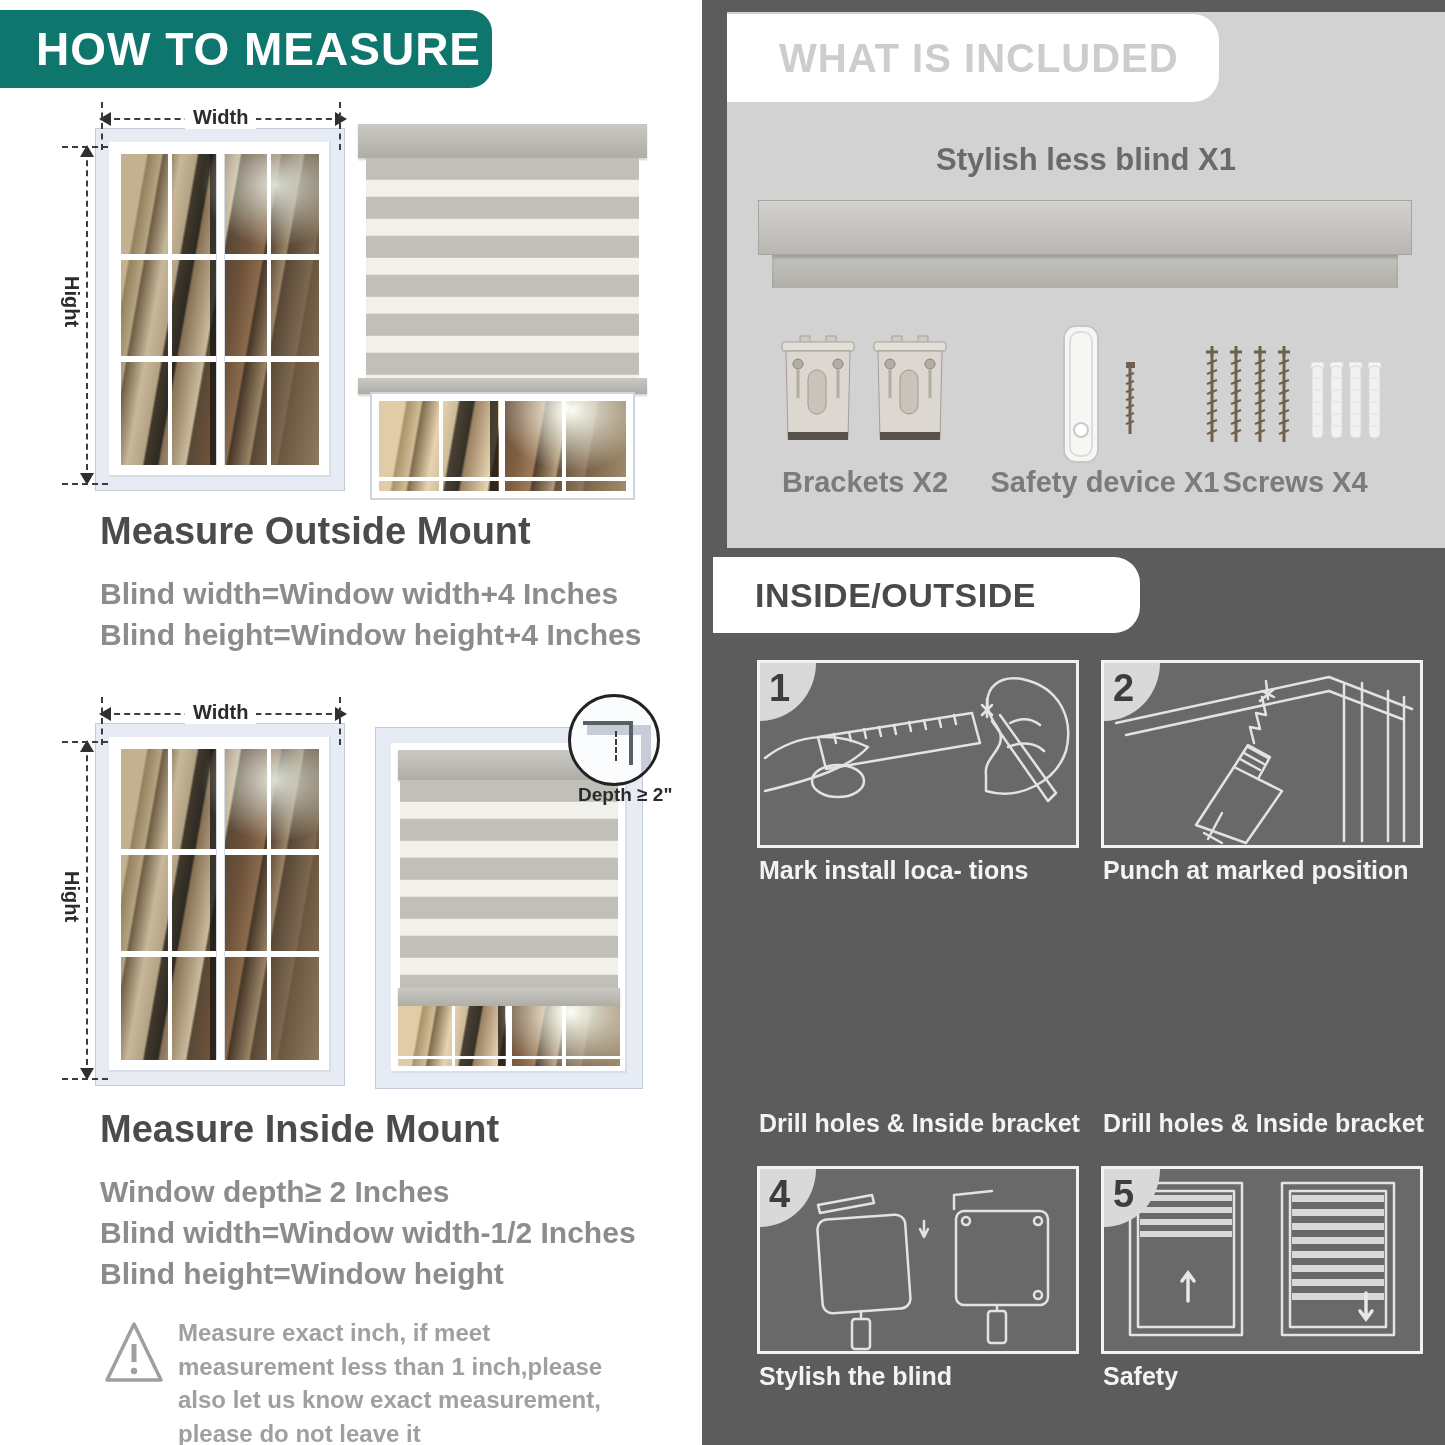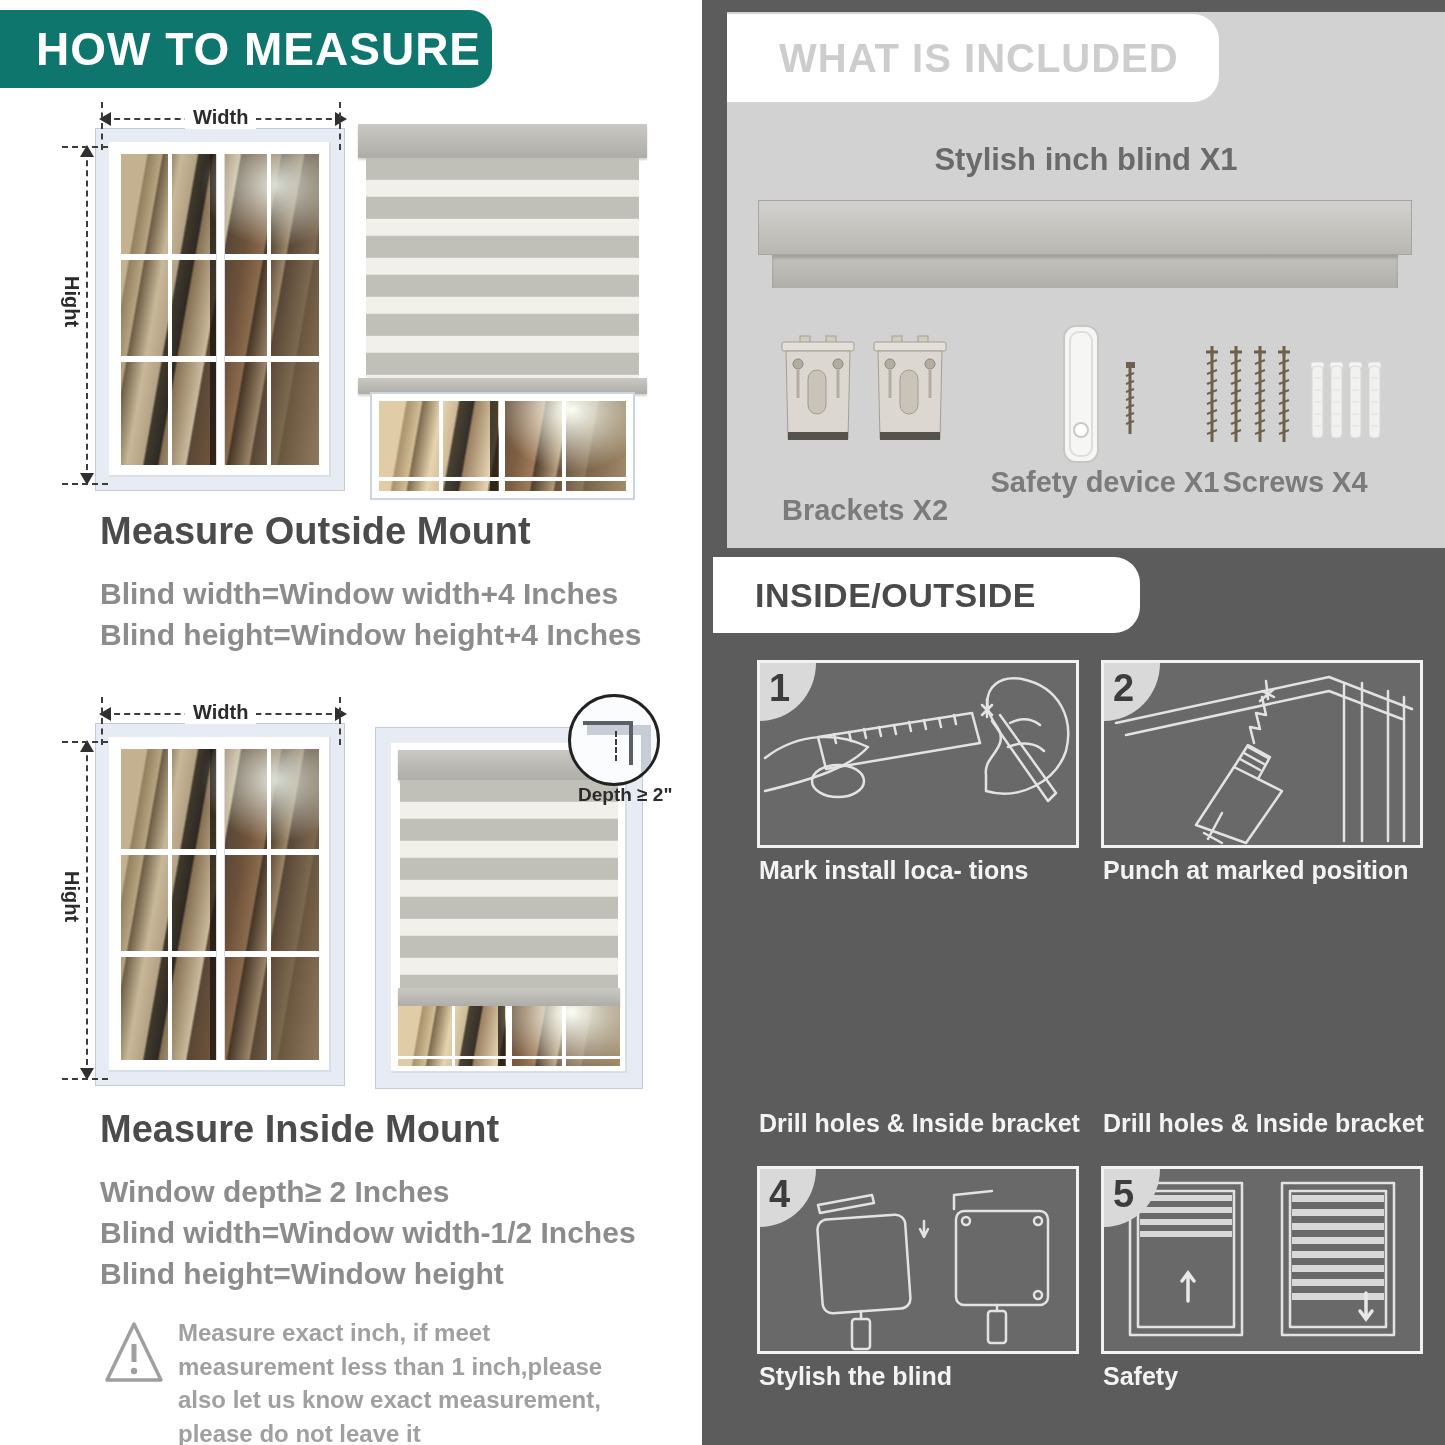--- a/index.html
+++ b/index.html
@@ -176,21 +176,21 @@
   <svg class="abs" style="left:103px;top:1318px;" width="62" height="70" viewBox="0 0 62 70">
     <path d="M31,6 L58,62 L4,62 Z" fill="none" stroke="#9f9f9f" stroke-width="3.5" stroke-linejoin="round"></path>
     <line x1="31" y1="26" x2="31" y2="44" stroke="#9f9f9f" stroke-width="5"></line>
     <circle cx="31" cy="53" r="3.2" fill="#9f9f9f"></circle>
   </svg>
   <div class="abs warn-text" style="left:178px;top:1316px;width:470px;">Measure exact inch, if meet measurement less than 1 inch,please also let us know exact measurement, please do not leave it</div>
 
   <div class="abs dark-wrap"></div>
   <div class="abs light-panel"></div>
   <div class="abs banner-included">WHAT IS INCLUDED</div>
-  <div class="abs product-title">Stylish inch blind X1</div>
+  <div class="abs product-title">Stylish less blind X1</div>
 
   <div class="abs headrail-main"></div>
   <div class="abs headrail-lip"></div>
 
   <svg class="abs" style="left:780px;top:332px;" width="170" height="135" viewBox="0 0 170 135">
     <g>
       <rect x="20" y="4" width="10" height="7" fill="#cfcac3" stroke="#a59e94"></rect>
       <rect x="46" y="4" width="10" height="7" fill="#cfcac3" stroke="#a59e94"></rect>
       <rect x="2" y="10" width="72" height="9" rx="2" fill="#e3dfd9" stroke="#a59e94"></rect>
       <path d="M6,19 h64 l-2,88 h-60 Z" fill="#dcd7d0" stroke="#a59e94"></path>
@@ -262,21 +262,21 @@
           <path d="M2,40 h7 M2,52 h7 M2,64 h7 M2,76 h7 M2,88 h7" stroke="#dededd" fill="none"></path>
         </g>
       <g transform="translate(169,0)">
           <rect x="-1" y="24" width="13" height="7" rx="2" fill="#f5f5f4" stroke="#d7d7d5"></rect>
           <rect x="0" y="28" width="11" height="72" rx="4" fill="#f1f1f0" stroke="#d7d7d5"></rect>
           <path d="M2,40 h7 M2,52 h7 M2,64 h7 M2,76 h7 M2,88 h7" stroke="#dededd" fill="none"></path>
         </g>
     </g>
   </svg>
 
-  <div class="abs item-label" style="left:775px;top:466px;width:180px;margin-top:28px;">Brackets X2</div>
+  <div class="abs item-label" style="left:775px;top:466px;width:180px;">Brackets X2</div>
   <div class="abs item-label" style="left:985px;top:466px;width:240px;">Safety device X1</div>
   <div class="abs item-label" style="left:1205px;top:466px;width:180px;">Screws X4</div>
 
   <div class="abs banner-mount">INSIDE/OUTSIDE MOUNT</div>
 
   <div class="panel" style="left:757px;top:660px;">
     <div class="badge"><span>1</span><span class="sub"></span></div>
     <svg viewBox="0 0 316 182">
       <g class="sketch">
         <path d="M5,95 C40,68 80,70 108,84 C90,104 55,116 5,128"></path>

